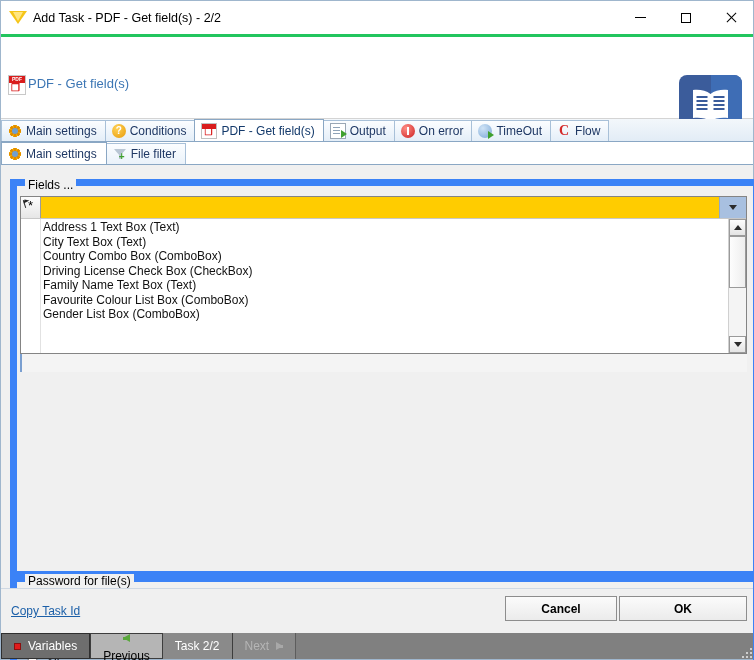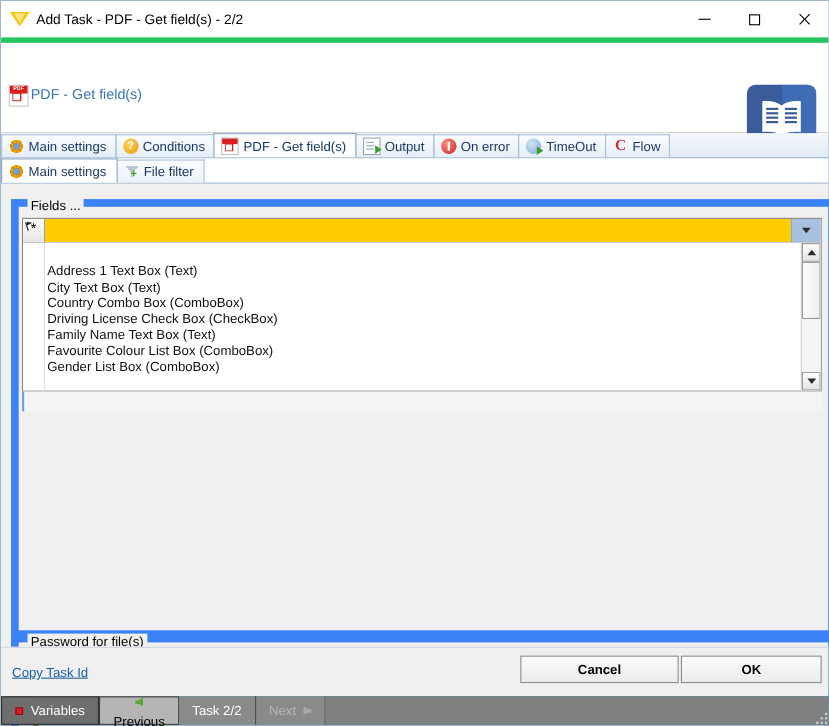--- a/index.html
+++ b/index.html
@@ -14,21 +14,21 @@
     position:relative;width:754px;height:660px;
     box-sizing:border-box;
     border:1px solid #9fb6cd;
     background:#f0f0f0;
     display:flex;flex-direction:column;
   }
   
   .titlebar{
     height:33px;flex:0 0 33px;background:#ffffff;
     display:flex;align-items:center;
-    border-bottom:5px solid #22c55e;
+    border-bottom:3px solid #22c55e;
     position:relative;
   }
   .title-icon{
     width:18px;height:18px;margin-left:8px;margin-right:6px;
     position:relative;flex:0 0 18px;
   }
   .title-icon .v{
     position:absolute;left:0;top:2px;width:0;height:0;
     border-left:9px solid transparent;border-right:9px solid transparent;
     border-top:13px solid #f5c518;
@@ -217,21 +217,21 @@
   .newrow-drop{
     width:26px;flex:0 0 26px;background:#a8c0e0;
     border-left:1px solid #8fa8cc;
     display:flex;align-items:center;justify-content:center;
   }
   .caret-down{width:0;height:0;border-left:4px solid transparent;border-right:4px solid transparent;border-top:5px solid #2b2b2b;}
   .caret-up{width:0;height:0;border-left:4px solid transparent;border-right:4px solid transparent;border-bottom:5px solid #2b2b2b;}
 
   .grid-listwrap{flex:1 1 auto;display:flex;overflow:hidden;background:#fff;}
   .grid-gutter{width:19px;flex:0 0 19px;background:#fff;border-right:1px solid #e2e2e2;}
-  .grid-list{flex:1 1 auto;overflow:hidden;padding-top:18px;}
+  .grid-list{flex:1 1 auto;overflow:hidden;padding-top:1px;}
   .grid-list .li{
     height:14.5px;line-height:14.5px;font-size:12px;color:#111;padding-left:2px;
     white-space:nowrap;
   }
   .vscroll{
     width:17px;flex:0 0 17px;background:#f0f0f0;border-left:1px solid #d0d0d0;
     display:flex;flex-direction:column;
   }
   .sc-btn{
     height:17px;flex:0 0 17px;background:linear-gradient(#fdfdfd,#e4e4e4);
@@ -283,27 +283,27 @@
 
   
   .footer{
     flex:0 0 44px;height:44px;position:relative;background:#f0f0f0;
     border-top:1px solid #cfd8e3;
   }
   .linkbtn{
     position:absolute;left:10px;top:15px;font-size:12px;color:#1b5fa8;
     text-decoration:underline;cursor:pointer;
   }
-  #btn-cancel{position:absolute;right:136px;top:7px;width:144px;height:25px;}
+  #btn-cancel{position:absolute;right:136px;top:7px;width:112px;height:25px;}
   #btn-ok{position:absolute;right:6px;top:7px;width:128px;height:25px;}
   #btn-ok span,#btn-cancel span{font-weight:bold;font-size:12px;}
 
   
   .statusbar{
-    flex:0 0 26px;height:26px;background:#14b8a6;display:flex;align-items:stretch;
+    flex:0 0 26px;height:26px;background:#14532d;display:flex;align-items:stretch;
     position:relative;
   }
   .sb-item{
     display:flex;align-items:center;gap:7px;padding:0 12px;
     font-size:12px;color:#f2f2f2;cursor:default;
     border-right:1px solid #3d3d3d;
   }
   .sb-variables{background:#6e6e6e;border:1px solid #2f2f2f;box-sizing:border-box;color:#fff;}
   .sb-prev{background:#b5b5b5;color:#000;border:1px solid #3d3d3d;box-sizing:border-box;flex-direction:column;}
   .sb-task{background:#8a8a8a;color:#fff;}

